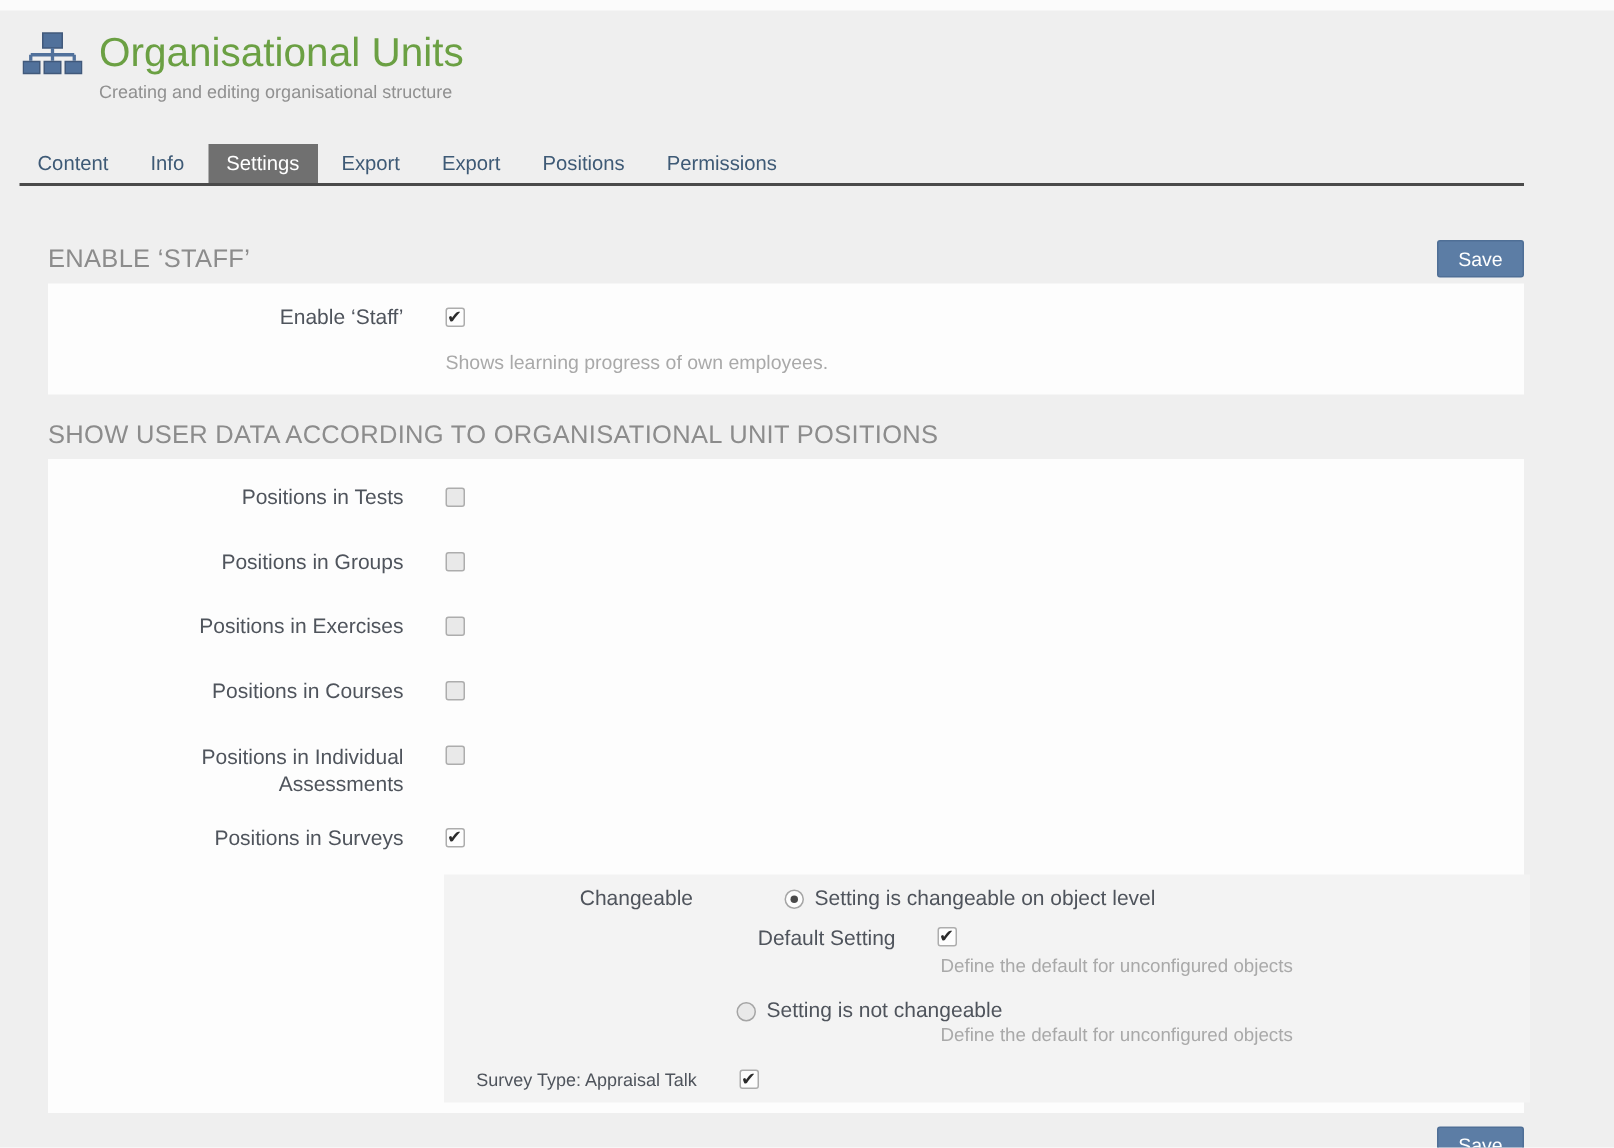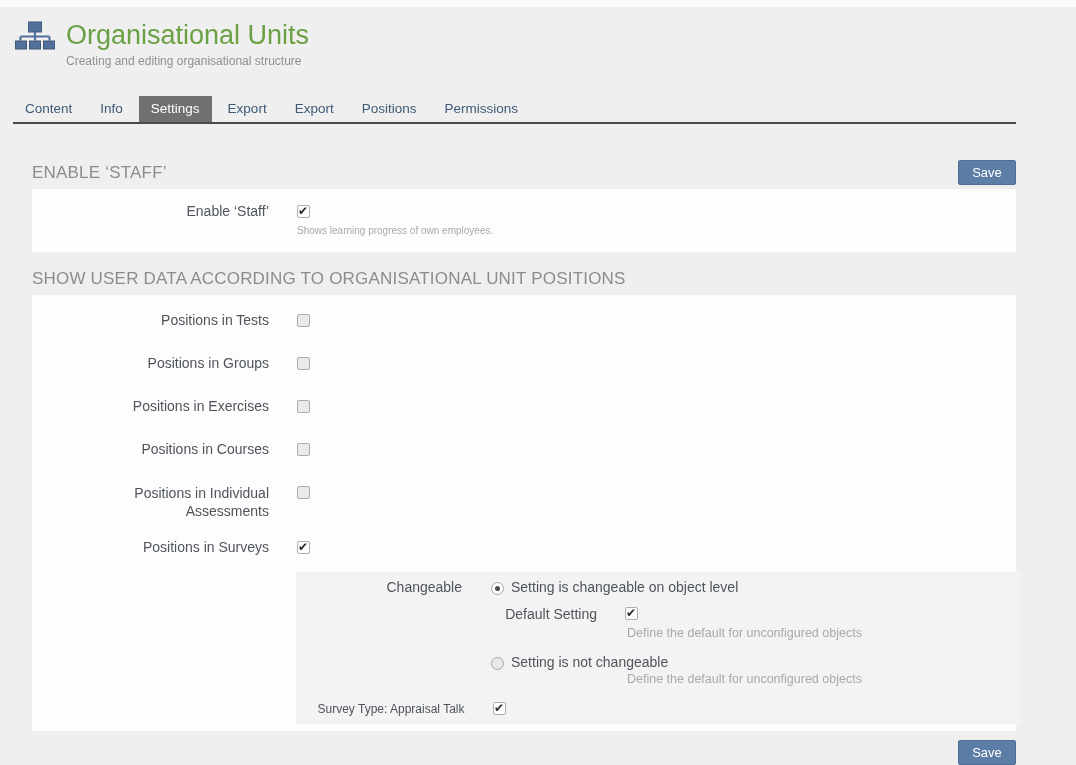--- a/index.html
+++ b/index.html
@@ -119,38 +119,38 @@
   .radio.selected { background: #fdfdfd; }
   .radio.selected::after {
     content: "";
     position: absolute;
     top: 3px; left: 3px;
     width: 5px; height: 5px;
     border-radius: 50%;
     background: #4a4a4a;
   }
 
-  .desc { font-size: 10px; line-height: 15px; color: #a9a9a9; margin-top: 5px; text-align: center; }
+  .desc { font-size: 13px; line-height: 15px; color: #a9a9a9; margin-top: 16px; text-align: center; }
 
   
   .sub-panel {
     margin-left: 264px;
     width: 724px;
     background: #f3f3f3;
     margin-top: 4px;
     padding: 7px 0 6px;
   }
   .sp-label {
     width: 166px;
     text-align: right;
     font-size: 14px;
     line-height: 17px;
     color: #4f545c;
   }
-  .sp-row1 { display: flex; }
+  .sp-row1 { display: flex; gap: 32px; }
   .sp-row1 .radio-option { margin-left: 29px; }
   .radio-option { display: flex; align-items: center; font-size: 14px; line-height: 17px; color: #4f545c; }
   .sp-row2 { display: flex; margin-top: 10px; }
   .sp-label2 { width: 301px; text-align: right; font-size: 14px; line-height: 17px; color: #4f545c; }
   .sp-row2 .checkbox { margin-left: 28px; margin-top: 1px; }
   .sp-desc { margin-left: 331px; font-size: 12.5px; line-height: 15px; color: #a9a9a9; margin-top: 3px; }
   .sp-desc.second { margin-top: 1px; }
   .sp-row3 { margin-left: 195px; margin-top: 13px; }
   .sp-row4 { display: flex; margin-top: 14px; }
   .sp-label4 { width: 190px; text-align: center; font-size: 12px; line-height: 17px; color: #4f545c; }

